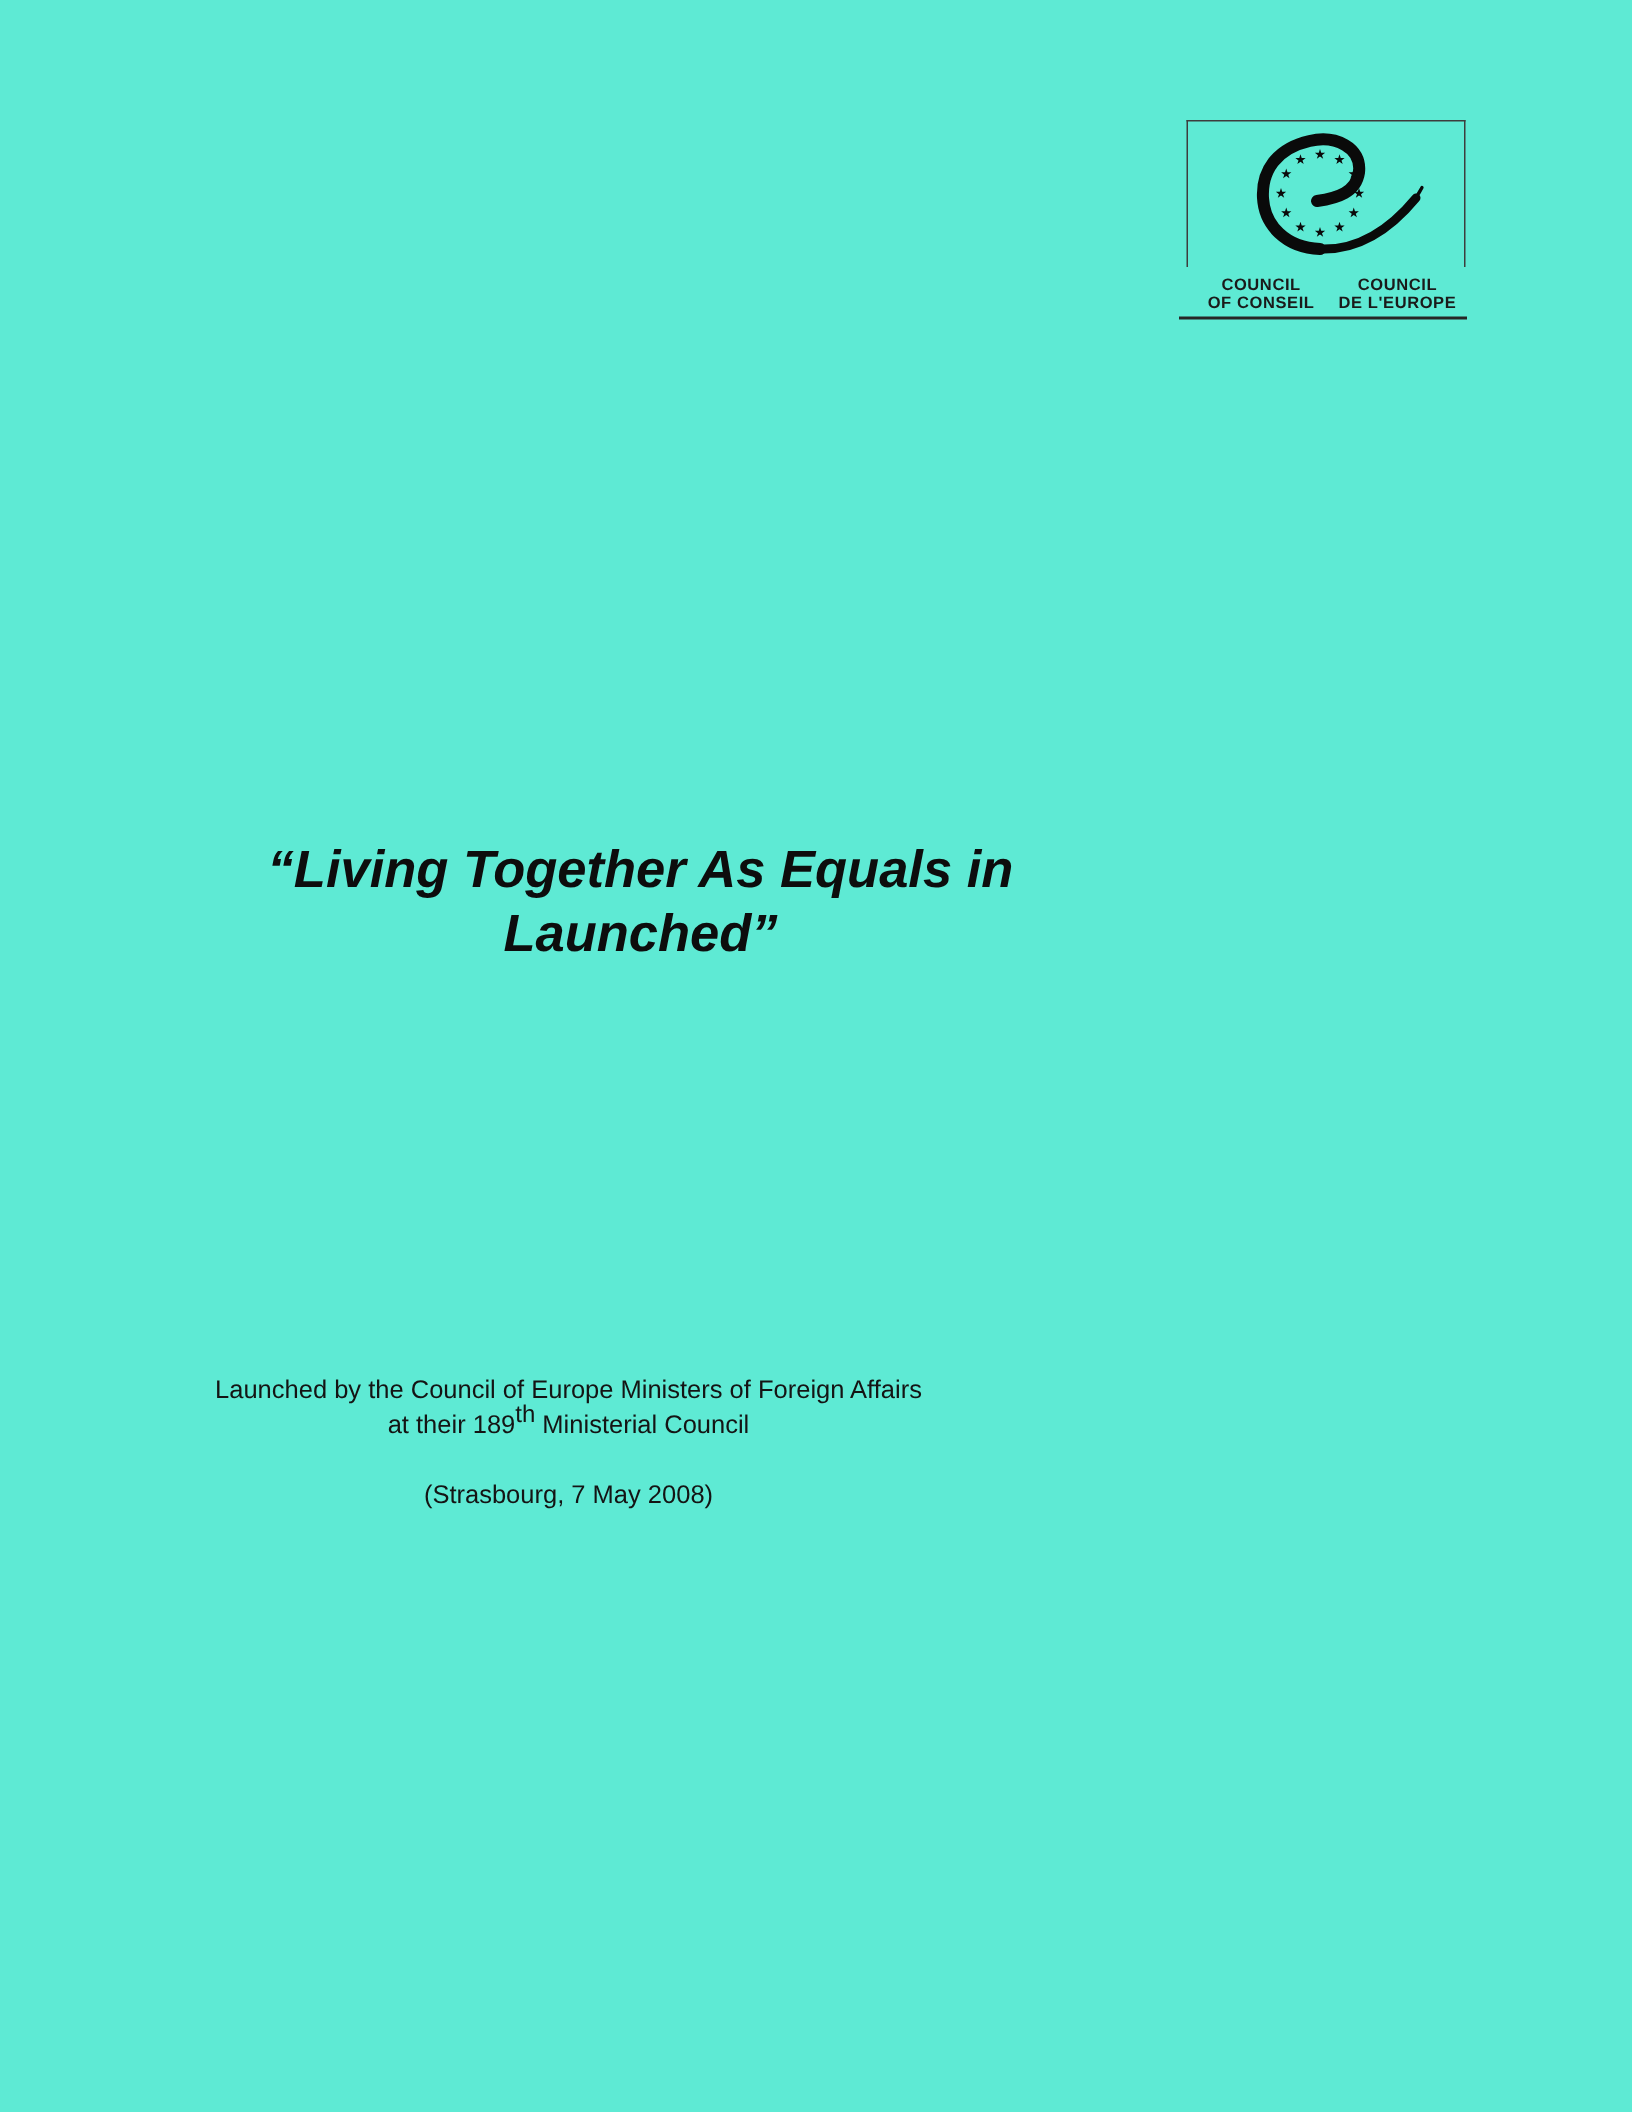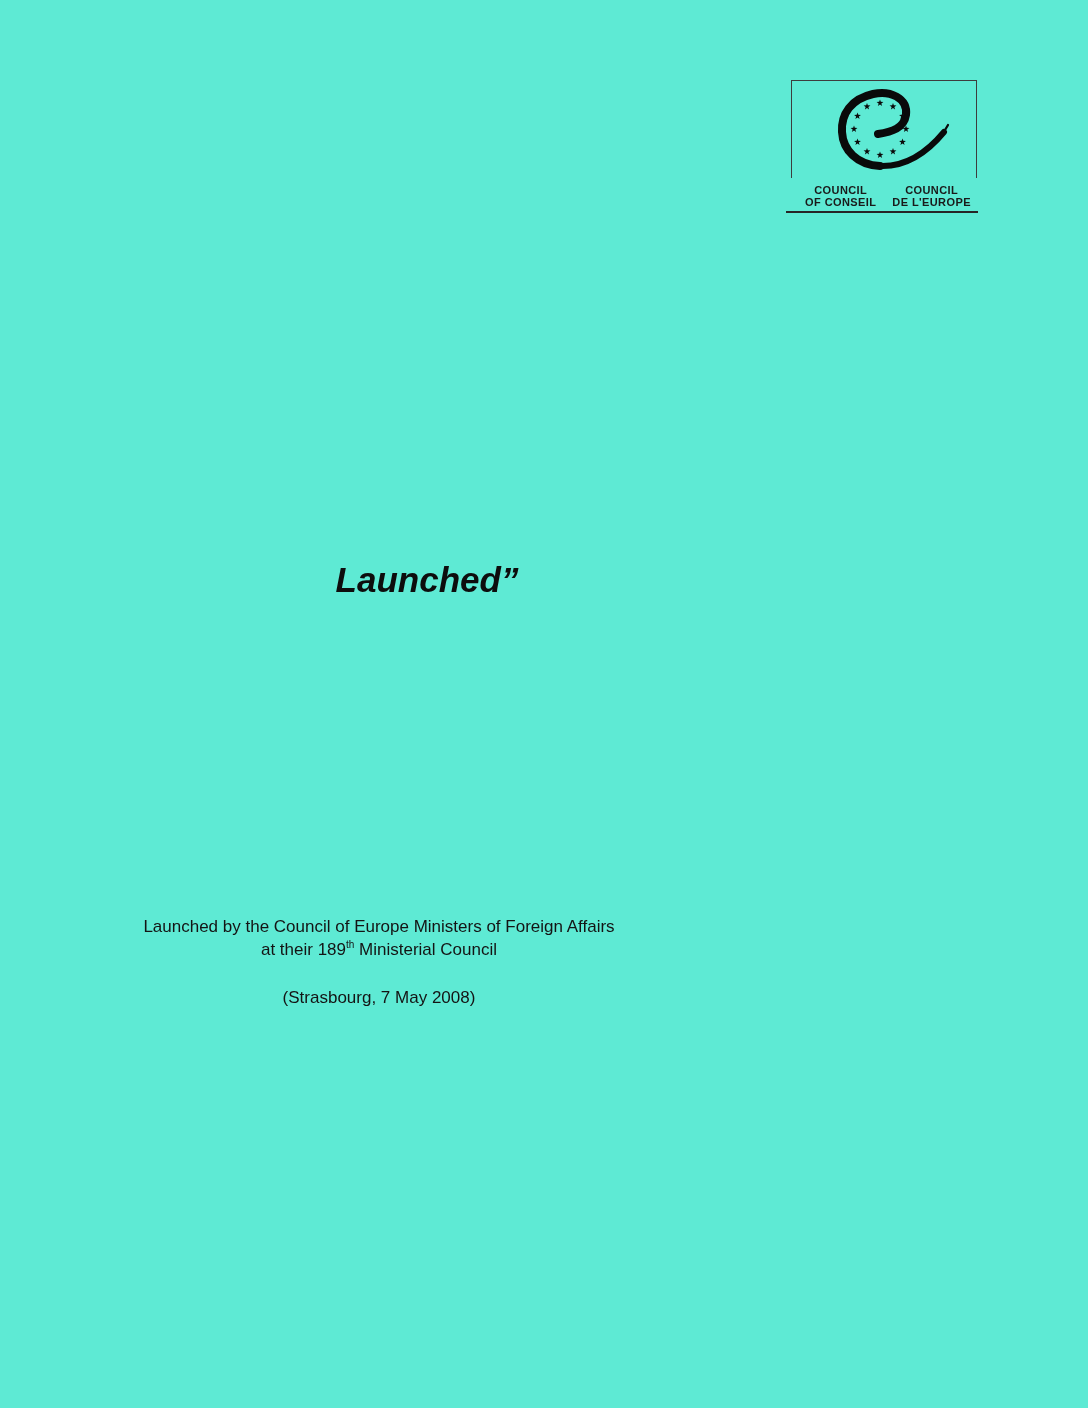--- a/index.html
+++ b/index.html
@@ -91,21 +91,21 @@
     left: 79px;
     top: 915px;
     width: 600px;
     text-align: center;
     font-size: 17px;
     line-height: 23px;
     color: #141414;
   }
   .footer-spacer { height: 23px; }
   .sup {
-    font-size: 10px;
+    font-size: 16px;
     position: relative;
     top: -7px;
     text-align: right;
   }
 </style>
 </head>
 <body>
 
 <div class="page">
 
@@ -146,20 +146,21 @@
       <div class="logo-col">
         <div>COUNCIL</div>
         <div>DE L'EUROPE</div>
       </div>
     </div>
     <div class="logo-rule"></div>
   </div>
 
 
   <div class="subtitle-block">
+    <div>“Living Together As Equals in</div>
     <div>Launched”</div>
   </div>
 
   <div class="footer-block">
     <div>Launched by the Council of Europe Ministers of Foreign Affairs</div>
     <div><span>at their 189</span><span class="sup">th</span><span> Ministerial Council</span></div>
     <div class="footer-spacer"></div>
     <div>(Strasbourg, 7 May 2008)</div>
   </div>
 

